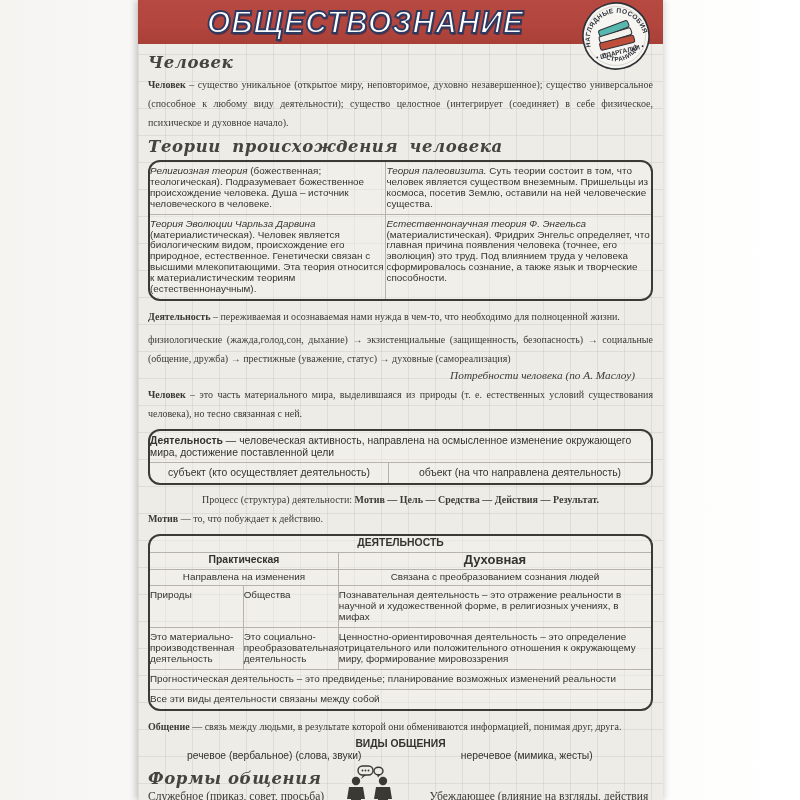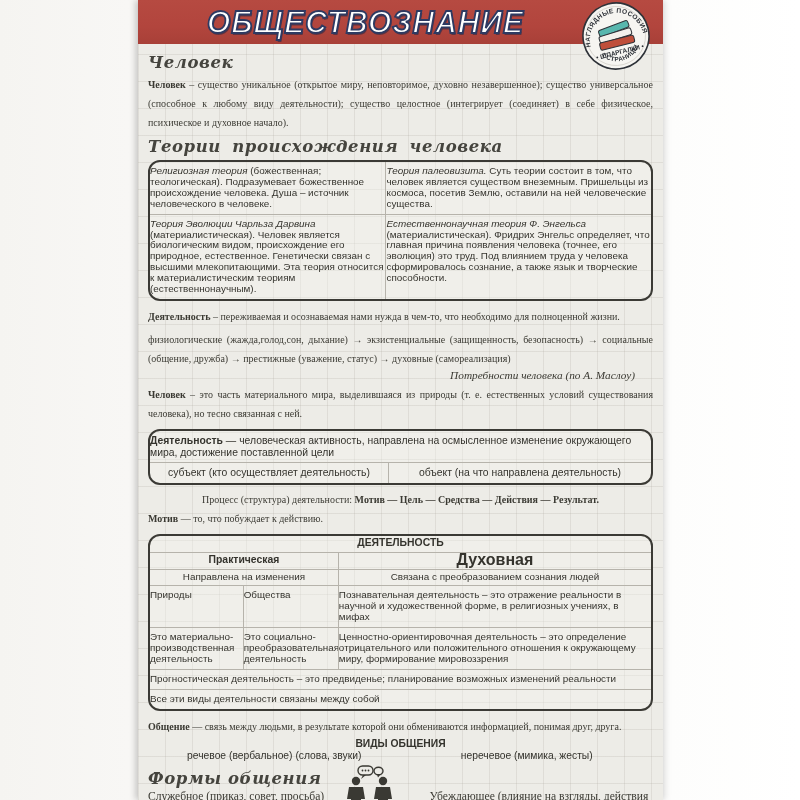--- a/index.html
+++ b/index.html
@@ -140,21 +140,21 @@
 
     <div class="para" style="margin-top:5px; text-align:center;"><span>Процесс (структура) деятельности: </span><span class="lead">Мотив — Цель — Средства — Действия — Результат.</span></div>
     <div class="para" style="margin-top:0; text-align:left;"><span class="lead">Мотив</span><span> — то, что побуждает к действию.</span></div>
 
     <div class="rtable" style="margin-top:6px;">
       <div class="rrow">
         <div class="rcell cen bold dt-pad" style="font-size:10.4px;">ДЕЯТЕЛЬНОСТЬ</div>
       </div>
       <div class="rrow cols-dt2">
         <div class="rcell cen bold dt-pad" style="font-size:10.4px;">Практическая</div>
-        <div class="rcell cen bold dt-pad" style="font-size:16px;">Духовная</div>
+        <div class="rcell cen bold dt-pad" style="font-size:13px;">Духовная</div>
       </div>
       <div class="rrow cols-dt2">
         <div class="rcell cen dt-pad">Направлена на изменения</div>
         <div class="rcell cen dt-pad">Связана с преобразованием сознания людей</div>
       </div>
       <div class="rrow cols-dt3">
         <div class="rcell">Природы</div>
         <div class="rcell">Общества</div>
         <div class="rcell">Познавательная деятельность – это отражение реальности в научной и художественной форме, в религиозных учениях, в мифах</div>
       </div>

